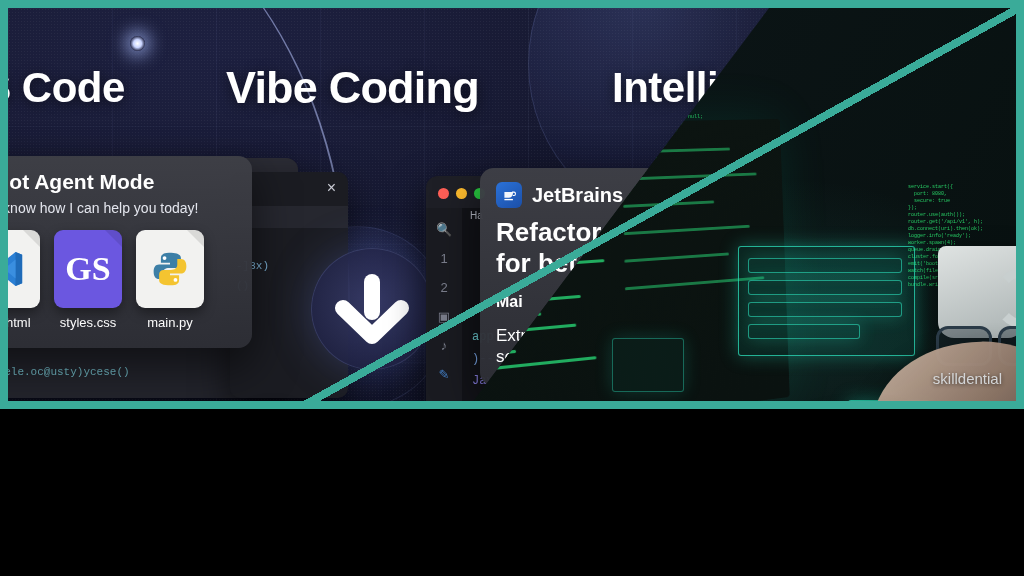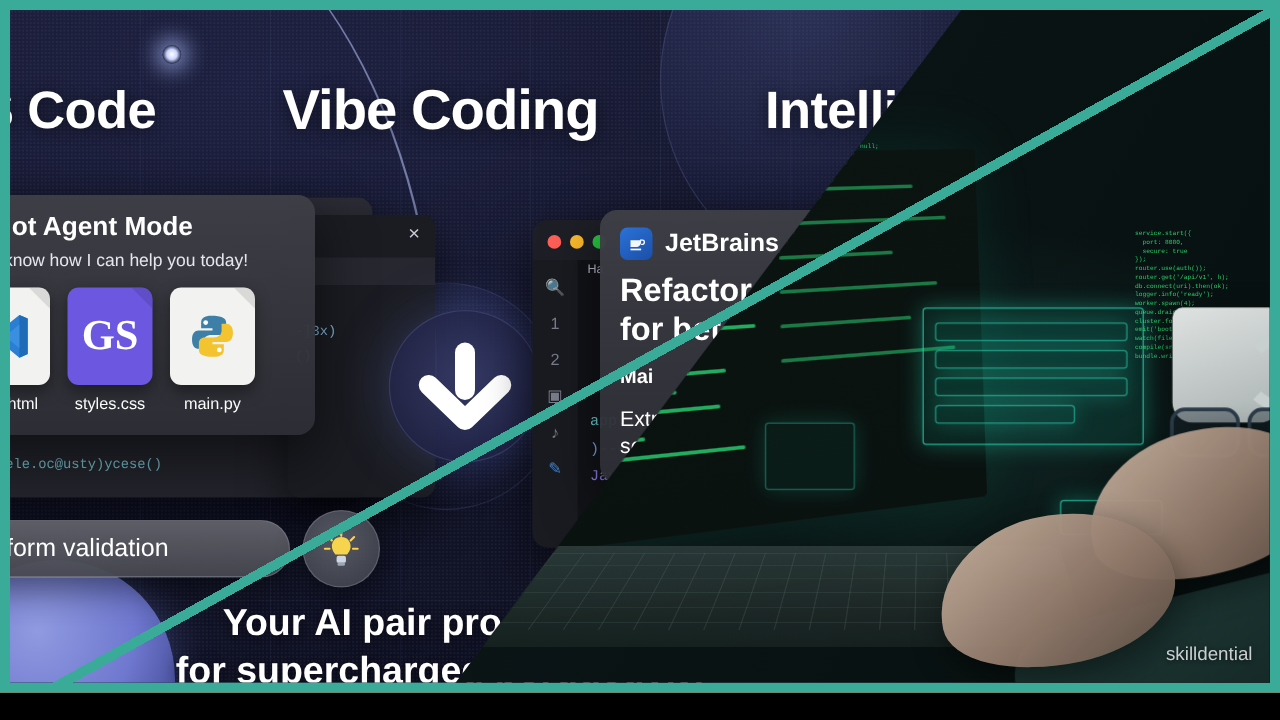--- a/index.html
+++ b/index.html
@@ -1,18 +1,18 @@
 <!DOCTYPE html>
 <html><head>
 <meta charset="utf-8">
 <style>
   html,body{margin:0;padding:0;background:#000;}
   body{width:1024px;height:576px;overflow:hidden;font-family:"Liberation Sans",sans-serif;}
 
-  #stage{position:relative;width:1024px;height:554px;overflow:hidden;background:#fef9c3;}
+  #stage{position:relative;width:1024px;height:409px;overflow:hidden;background:#7f1d1d;}
 
   
   .frame-teal{position:absolute;inset:0;background:#3aab99;}
   .inner{position:absolute;left:8px;top:8px;right:8px;bottom:8px;overflow:hidden;background:#15162b;}
 
   
   .scene{position:absolute;inset:0;
     background:
       radial-gradient(900px 500px at 20% 10%, #1d2040 0%, rgba(20,22,45,0) 60%),
       linear-gradient(160deg,#191b33 0%,#121428 45%,#0e1022 100%);

